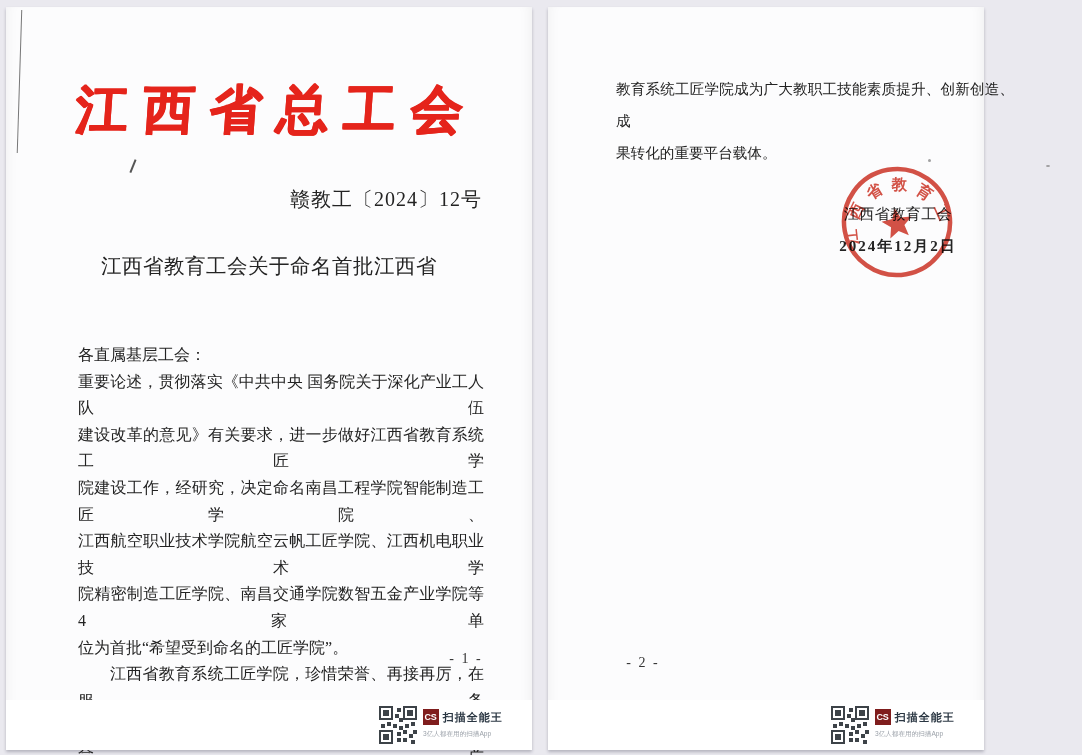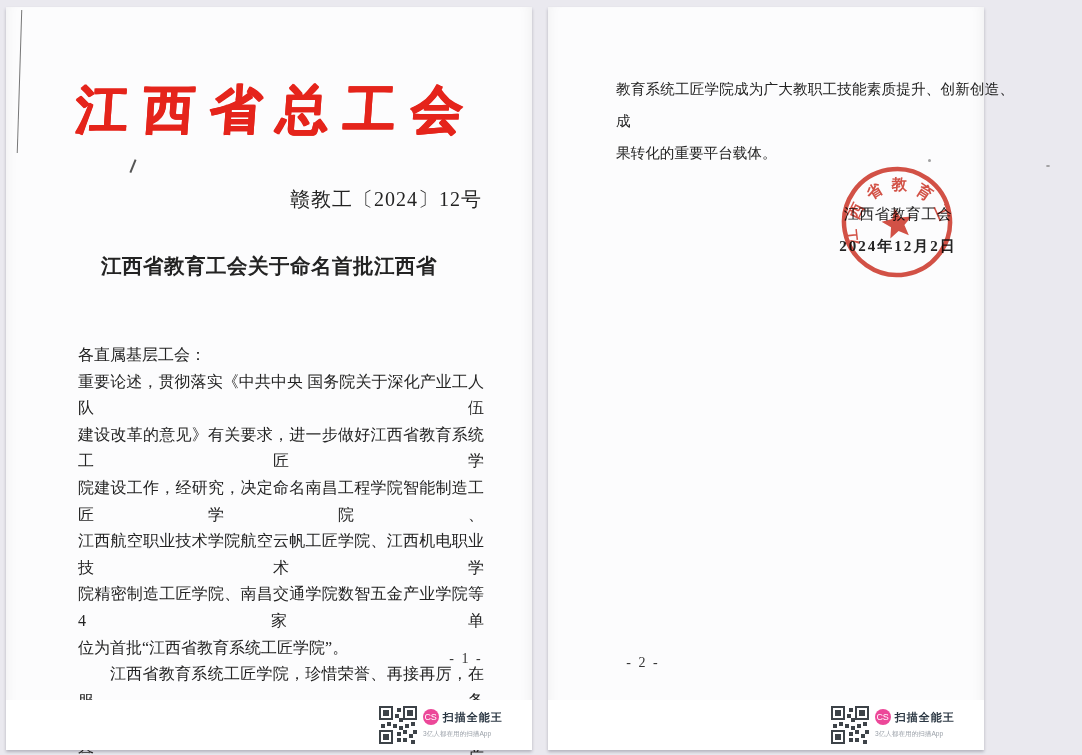--- a/index.html
+++ b/index.html
@@ -29,21 +29,21 @@
     white-space:nowrap; text-indent:15px;
     transform:skewX(-4deg);
     text-shadow:1px 0 currentColor, 0 1px currentColor, 1px 1px currentColor;
   }
   .doc-number {
     position:absolute; top:179px; right:50px;
     font-size:20px; letter-spacing:1px;text-align:right;
   }
   .doc-title {
     position:absolute; top:244px; left:0; width:100%;
-    text-align:center; font-weight:bold; font-size:20.5px;
+    text-align:center; font-weight:normal; font-size:20.5px;
     line-height:31px; letter-spacing:.5px;
   }
   .body-block {
     position:absolute; left:72px; top:335px; width:406px;
     font-size:16px; line-height:26.6px; letter-spacing:0;
   }
   .bl { width:100%; }
   .bl.jl { text-align:justify; text-align-last:justify; }
   .bl.ind { text-indent:2em; }
   .page-num { position:absolute; font-size:14px; letter-spacing:2px; color:#333; }
@@ -67,22 +67,22 @@
 
   
   .watermark {
     position:absolute; right:6px; bottom:6px;
     display:flex; align-items:center; gap:6px;
     font-family:"Liberation Sans", sans-serif;
   }
   .wm-right { display:flex; flex-direction:column; }
   .wm-row { display:flex; align-items:center; gap:4px; }
   .cs-logo {
-    width:16px; height:16px; border-radius:8px; background:#ec4899;
-    color:#fff; font-size:9px; font-weight:normal;
+    width:16px; height:16px; border-radius:0; background:#7f1d1d;
+    color:#fff; font-size:9px; font-weight:bold;
     display:flex; align-items:center; justify-content:center;
   }
   .wm-name { font-size:11px; font-weight:bold; color:#2a3642; letter-spacing:1px; }
   .wm-tag  { font-size:10px; color:#9ba1a9; transform:scale(.66); transform-origin:0 50%; white-space:nowrap; margin-top:2px; }
 
   
   .artifact { position:absolute; background:#4a4a4a; }
   .art-edge-line { left:13px; top:3px; width:1px; height:143px; transform:rotate(1.8deg); opacity:.75; }
   .art-slash { left:126px; top:152px; width:1.5px; height:14px; transform:rotate(22deg); background:#555; }
   .speck { position:absolute; width:3px; height:3px; border-radius:50%; background:#8a8a8a; opacity:.8; }
@@ -102,21 +102,21 @@
     <div>江西省教育工会关于命名首批江西省</div>
   </div>
 
   <div class="body-block">
     <div class="bl">各直属基层工会：</div>
     <div class="bl jl">重要论述，贯彻落实《中共中央 国务院关于深化产业工人队伍</div>
     <div class="bl jl">建设改革的意见》有关要求，进一步做好江西省教育系统工匠学</div>
     <div class="bl jl">院建设工作，经研究，决定命名南昌工程学院智能制造工匠学院、</div>
     <div class="bl jl">江西航空职业技术学院航空云帆工匠学院、江西机电职业技术学</div>
     <div class="bl jl">院精密制造工匠学院、南昌交通学院数智五金产业学院等 4 家单</div>
-    <div class="bl">位为首批“江西省教育系统工匠学院”。</div>
+    <div class="bl">位为首批“希望受到命名的工匠学院”。</div>
     <div class="bl jl ind">江西省教育系统工匠学院，珍惜荣誉、再接再厉，在服务</div>
     <div class="bl jl">“1269”行动计划、服务地方经济社会发展，推动产教融合、产</div>
     <div class="bl jl">学研转化、“双师型”队伍建设等方面发挥示范带头效应，推动</div>
   </div>
 
   <div class="page-num pn-1">- 1 -</div>
 
   <div class="wm-strip"></div>
   <div class="watermark">
     <svg width="38" height="38" viewBox="0 0 19 19">

